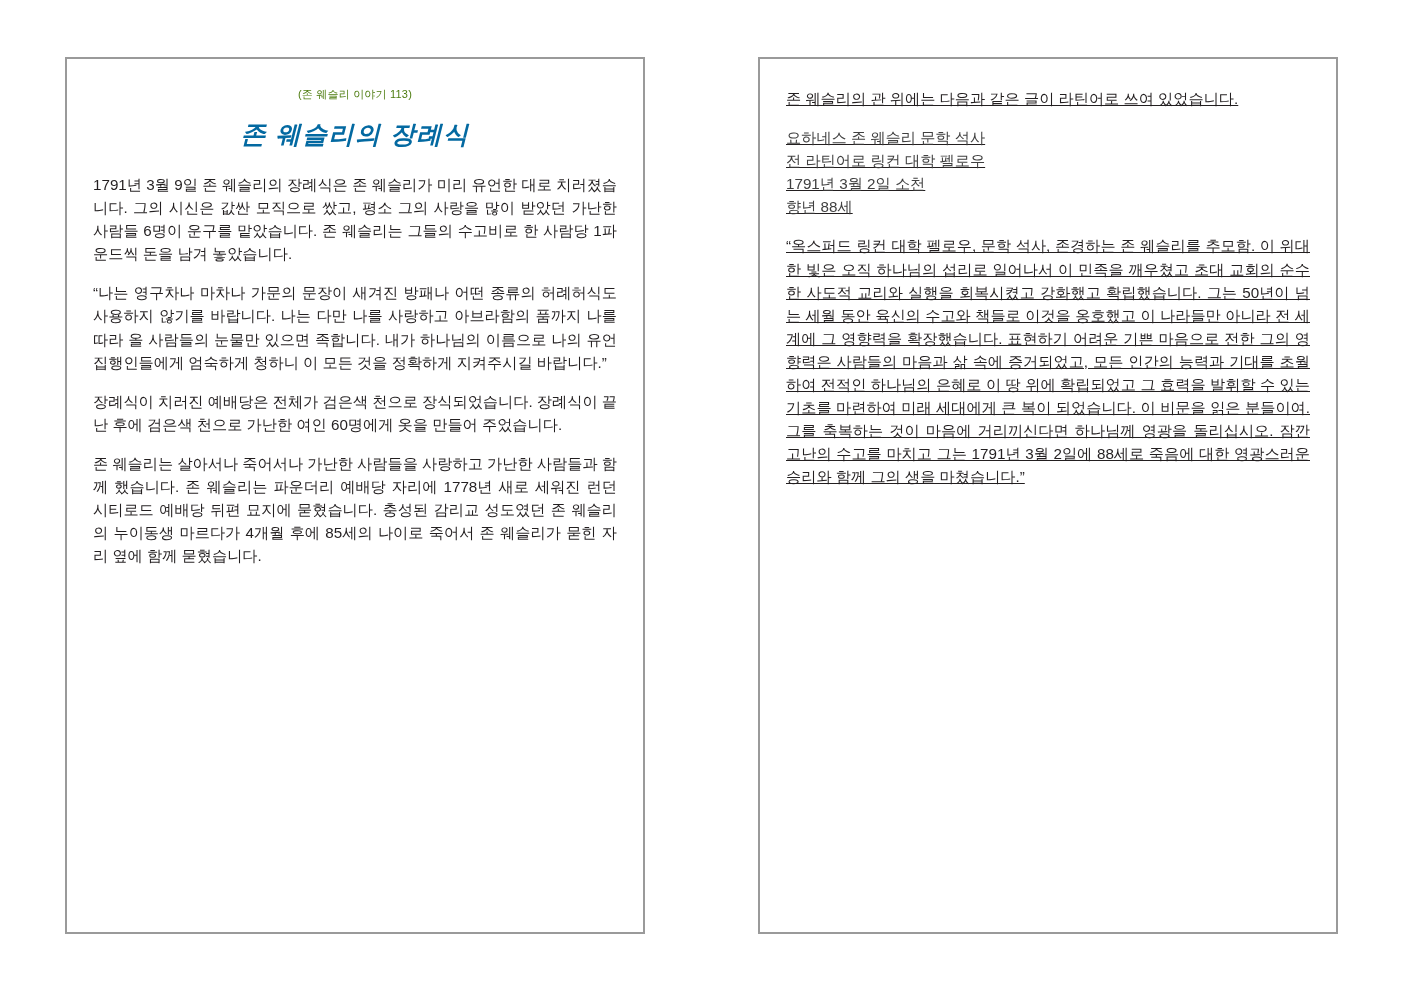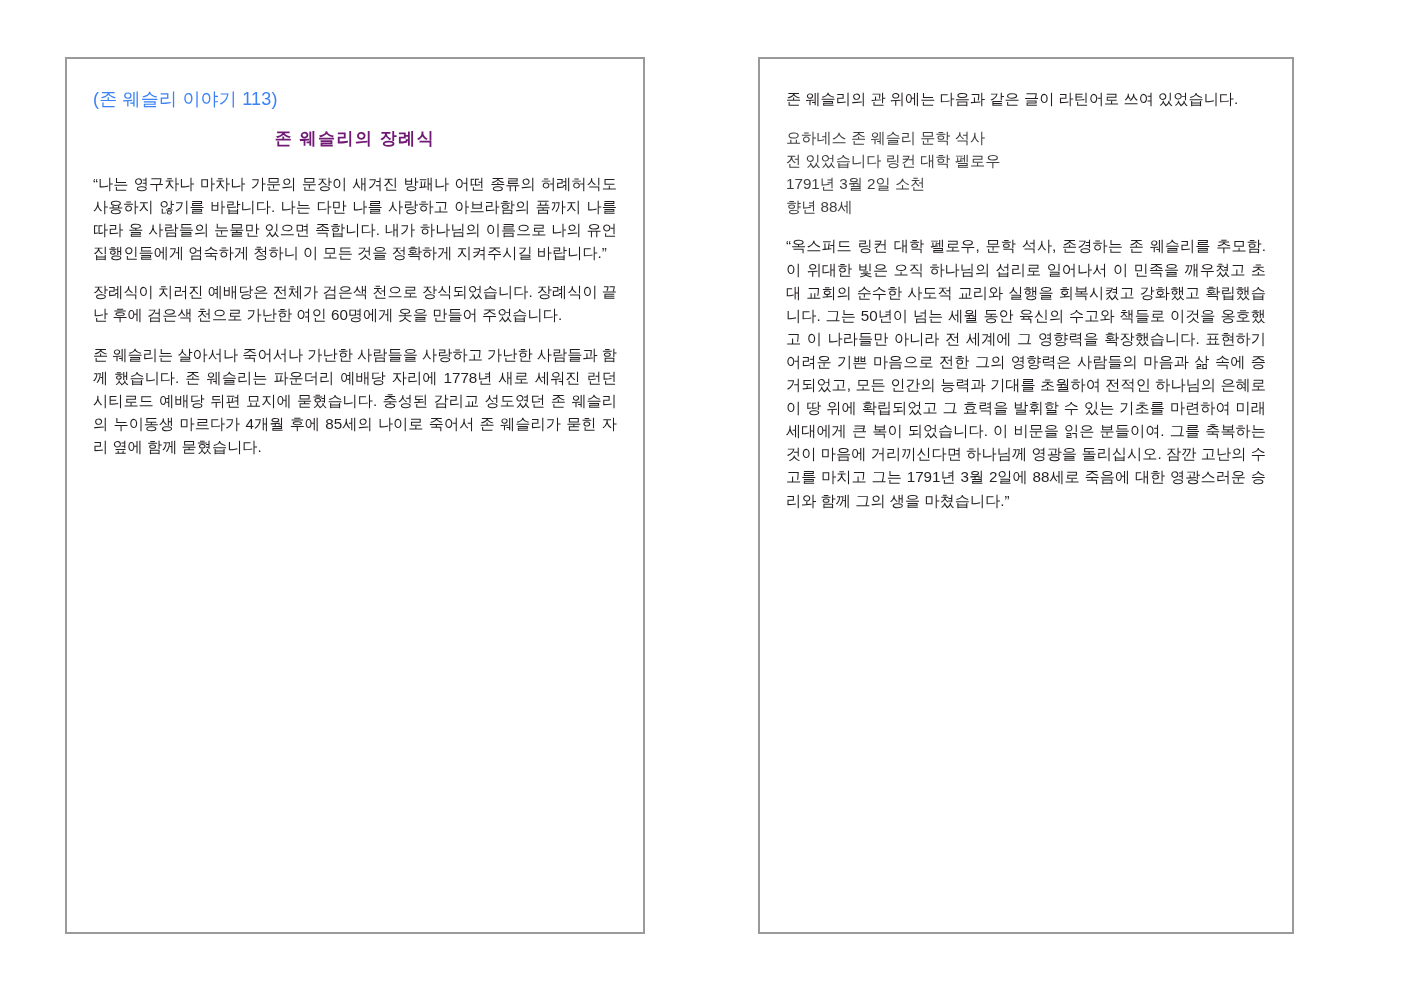--- a/index.html
+++ b/index.html
@@ -28,37 +28,40 @@
   .col-left {
     left: 65px;
     top: 57px;
     width: 580px;
     height: 877px;
     padding: 28px 26px 20px 26px;
   }
   .col-right {
     left: 758px;
     top: 57px;
-    width: 536px;
+    width: 580px;
     height: 877px;
     padding: 28px 26px 20px 26px;
+    text-decoration: underline;
   }
   .series-tag {
-    font-size: 18px;
-    color: #3b82f6;
+    font-size: 11px;
+    color: #4d7c0f;
     letter-spacing: 0.2px;
     margin: 0 0 6px 0;
+    text-align: center;
   }
   .doc-title {
     text-align: center;
-    color: #701a75;
-    font-size: 17px;
+    color: #0369a1;
+    font-size: 25px;
     font-weight: bold;
     letter-spacing: 1.5px;
     margin: 16px 0 22px 0;
+    font-style: italic;
   }
   p.para {
     font-size: 15.2px;
     line-height: 1.52;
     text-align: justify;
     text-justify: inter-character;
     margin: 0 0 16px 0;
     color: #231f20;
     word-break: break-all;
   }
@@ -80,29 +83,30 @@
   }
 </style>
 </head>
 <body>
 
 <div class="page">
 
   <div class="column col-left">
     <div class="series-tag">(존 웨슬리 이야기 113)</div>
     <h1 class="doc-title">존 웨슬리의  장례식</h1>
+    <p class="para">1791년 3월 9일 존 웨슬리의 장례식은 존 웨슬리가 미리 유언한 대로 치러졌습니다. 그의 시신은 값싼 모직으로 쌌고, 평소 그의 사랑을 많이 받았던 가난한 사람들 6명이 운구를 맡았습니다. 존 웨슬리는 그들의 수고비로 한 사람당 1파운드씩 돈을 남겨 놓았습니다.</p>
     <p class="para">“나는 영구차나 마차나 가문의 문장이 새겨진 방패나 어떤 종류의 허례허식도 사용하지 않기를 바랍니다. 나는 다만 나를 사랑하고 아브라함의 품까지 나를 따라 올 사람들의 눈물만 있으면 족합니다. 내가 하나님의 이름으로 나의 유언 집행인들에게 엄숙하게 청하니 이 모든 것을 정확하게 지켜주시길 바랍니다.”</p>
     <p class="para">장례식이 치러진 예배당은 전체가 검은색 천으로 장식되었습니다. 장례식이 끝난 후에 검은색 천으로 가난한 여인 60명에게 옷을 만들어 주었습니다.</p>
     <p class="para">존 웨슬리는 살아서나 죽어서나 가난한 사람들을 사랑하고 가난한 사람들과 함께 했습니다. 존 웨슬리는 파운더리 예배당 자리에 1778년 새로 세워진 런던 시티로드 예배당 뒤편 묘지에 묻혔습니다. 충성된 감리교 성도였던 존 웨슬리의 누이동생 마르다가 4개월 후에 85세의 나이로 죽어서 존 웨슬리가 묻힌 자리 옆에 함께 묻혔습니다.</p>
   </div>
 
   <div class="column col-right">
     <p class="para nojustify">존 웨슬리의 관 위에는 다음과 같은 글이 라틴어로 쓰여 있었습니다.</p>
     <div class="block-lines">
       <div>요하네스 존 웨슬리 문학 석사</div>
-      <div>전 있었습니다 링컨 대학 펠로우</div>
+      <div>전 라틴어로 링컨 대학 펠로우</div>
       <div>1791년 3월 2일 소천</div>
       <div>향년 88세</div>
     </div>
     <p class="para">“옥스퍼드 링컨 대학 펠로우, 문학 석사, 존경하는 존 웨슬리를 추모함. 이 위대한 빛은 오직 하나님의 섭리로 일어나서 이 민족을 깨우쳤고 초대 교회의 순수한 사도적 교리와 실행을 회복시켰고 강화했고 확립했습니다. 그는 50년이 넘는 세월 동안 육신의 수고와 책들로 이것을 옹호했고 이 나라들만 아니라 전 세계에 그 영향력을 확장했습니다. 표현하기 어려운 기쁜 마음으로 전한 그의 영향력은 사람들의 마음과 삶 속에 증거되었고, 모든 인간의 능력과 기대를 초월하여 전적인 하나님의 은혜로 이 땅 위에 확립되었고 그 효력을 발휘할 수 있는 기초를 마련하여 미래 세대에게 큰 복이 되었습니다. 이 비문을 읽은 분들이여. 그를 축복하는 것이 마음에 거리끼신다면 하나님께 영광을 돌리십시오. 잠깐 고난의 수고를 마치고 그는 1791년 3월 2일에 88세로 죽음에 대한 영광스러운 승리와 함께 그의 생을 마쳤습니다.”</p>
   </div>
 
 </div>
 
 </body></html>

